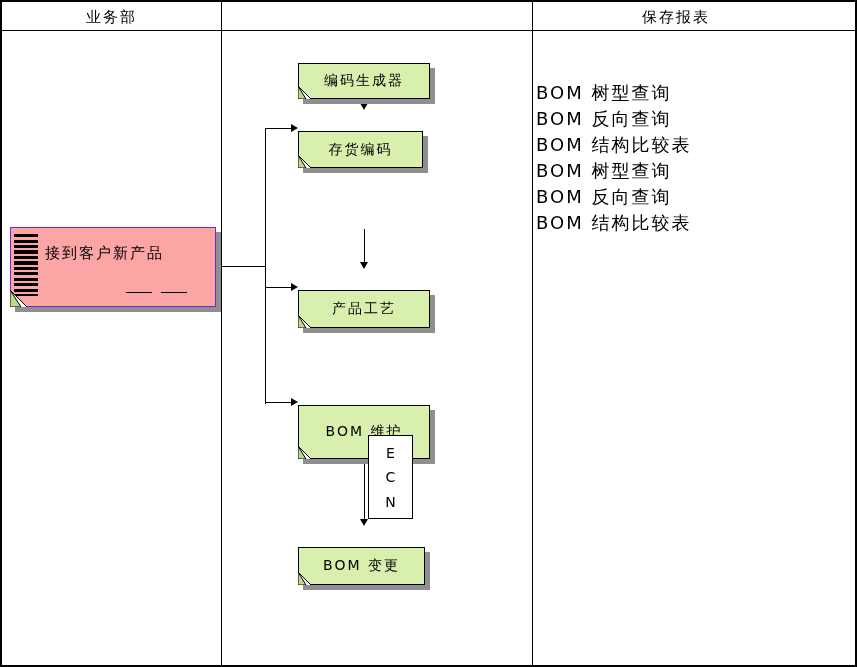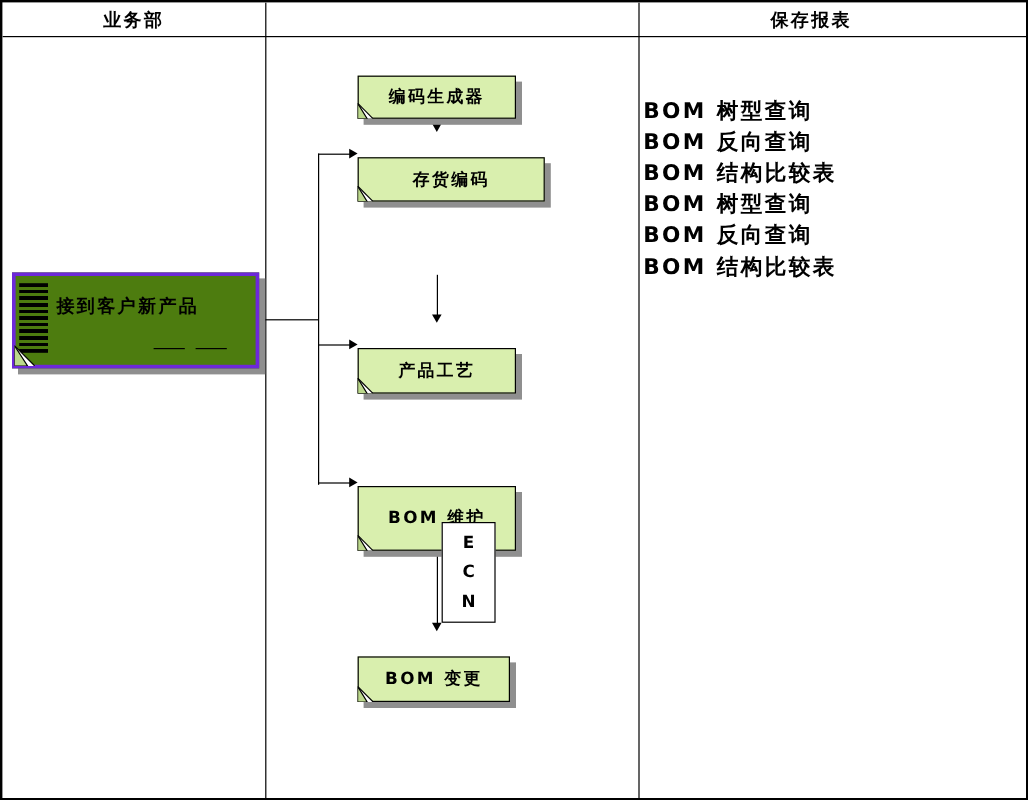--- a/index.html
+++ b/index.html
@@ -6,21 +6,20 @@
   html, body { margin: 0; padding: 0; background: #fff; }
   body { font-family: "DejaVu Sans", "DejaVu Sans Mono", sans-serif; color: #000; }
 
   .canvas {
     position: relative;
     width: 857px;
     height: 667px;
     border: 2px solid #000;
     background: #fff;
     overflow: hidden;
-    font-weight: bold;
   }
 
   .vline, .hline { position: absolute; background: #000; }
   .vline { width: 1px; }
   .hline { height: 1px; }
 
   .lane-label {
     position: absolute;
     top: 4px;
     height: 22px;
@@ -53,22 +52,22 @@
   }
   .ah-right {
     position: absolute; width: 0; height: 0;
     border-top: 4px solid transparent;
     border-bottom: 4px solid transparent;
     border-left: 7px solid #000;
   }
 
   .doc {
     position: absolute;
-    background: #4d7c0f;
-    border: 3px solid #6d28d9;
+    background: #fca5a5;
+    border: 1px solid #6d28d9;
     box-shadow: 5px 5px 0 #8f8f8f;
   }
   .coil {
     position: absolute;
     left: 3px; top: 6px; bottom: 10px;
     width: 24px;
     background: repeating-linear-gradient(180deg, #000 0 3px, rgba(0,0,0,0) 3px 5.5px);
   }
   .doc-label {
     position: absolute;
@@ -144,21 +143,21 @@
 
   <div class="pbox" style="left:296px;top:40px;width:132px;height:36px">
     <span>编码生成器</span>
     <svg class="fold" width="13" height="13" viewBox="0 0 13 13">
       <polygon points="0,0 13,13 0,13" fill="#ffffff"></polygon>
       <path d="M0,0 L13,13" stroke="#000" stroke-width="1" fill="none"></path>
       <polygon points="0,0 8,13 0,13" fill="#bcd98c" stroke="#000" stroke-width="1"></polygon>
     </svg>
   </div>
 
-  <div class="pbox" style="left:296px;top:108px;width:156px;height:37px">
+  <div class="pbox" style="left:296px;top:108px;width:125px;height:37px">
     <span>存货编码</span>
     <svg class="fold" width="13" height="13" viewBox="0 0 13 13">
       <polygon points="0,0 13,13 0,13" fill="#ffffff"></polygon>
       <path d="M0,0 L13,13" stroke="#000" stroke-width="1" fill="none"></path>
       <polygon points="0,0 8,13 0,13" fill="#bcd98c" stroke="#000" stroke-width="1"></polygon>
     </svg>
   </div>
 
 
   <div class="pbox" style="left:296px;top:267px;width:132px;height:38px">

